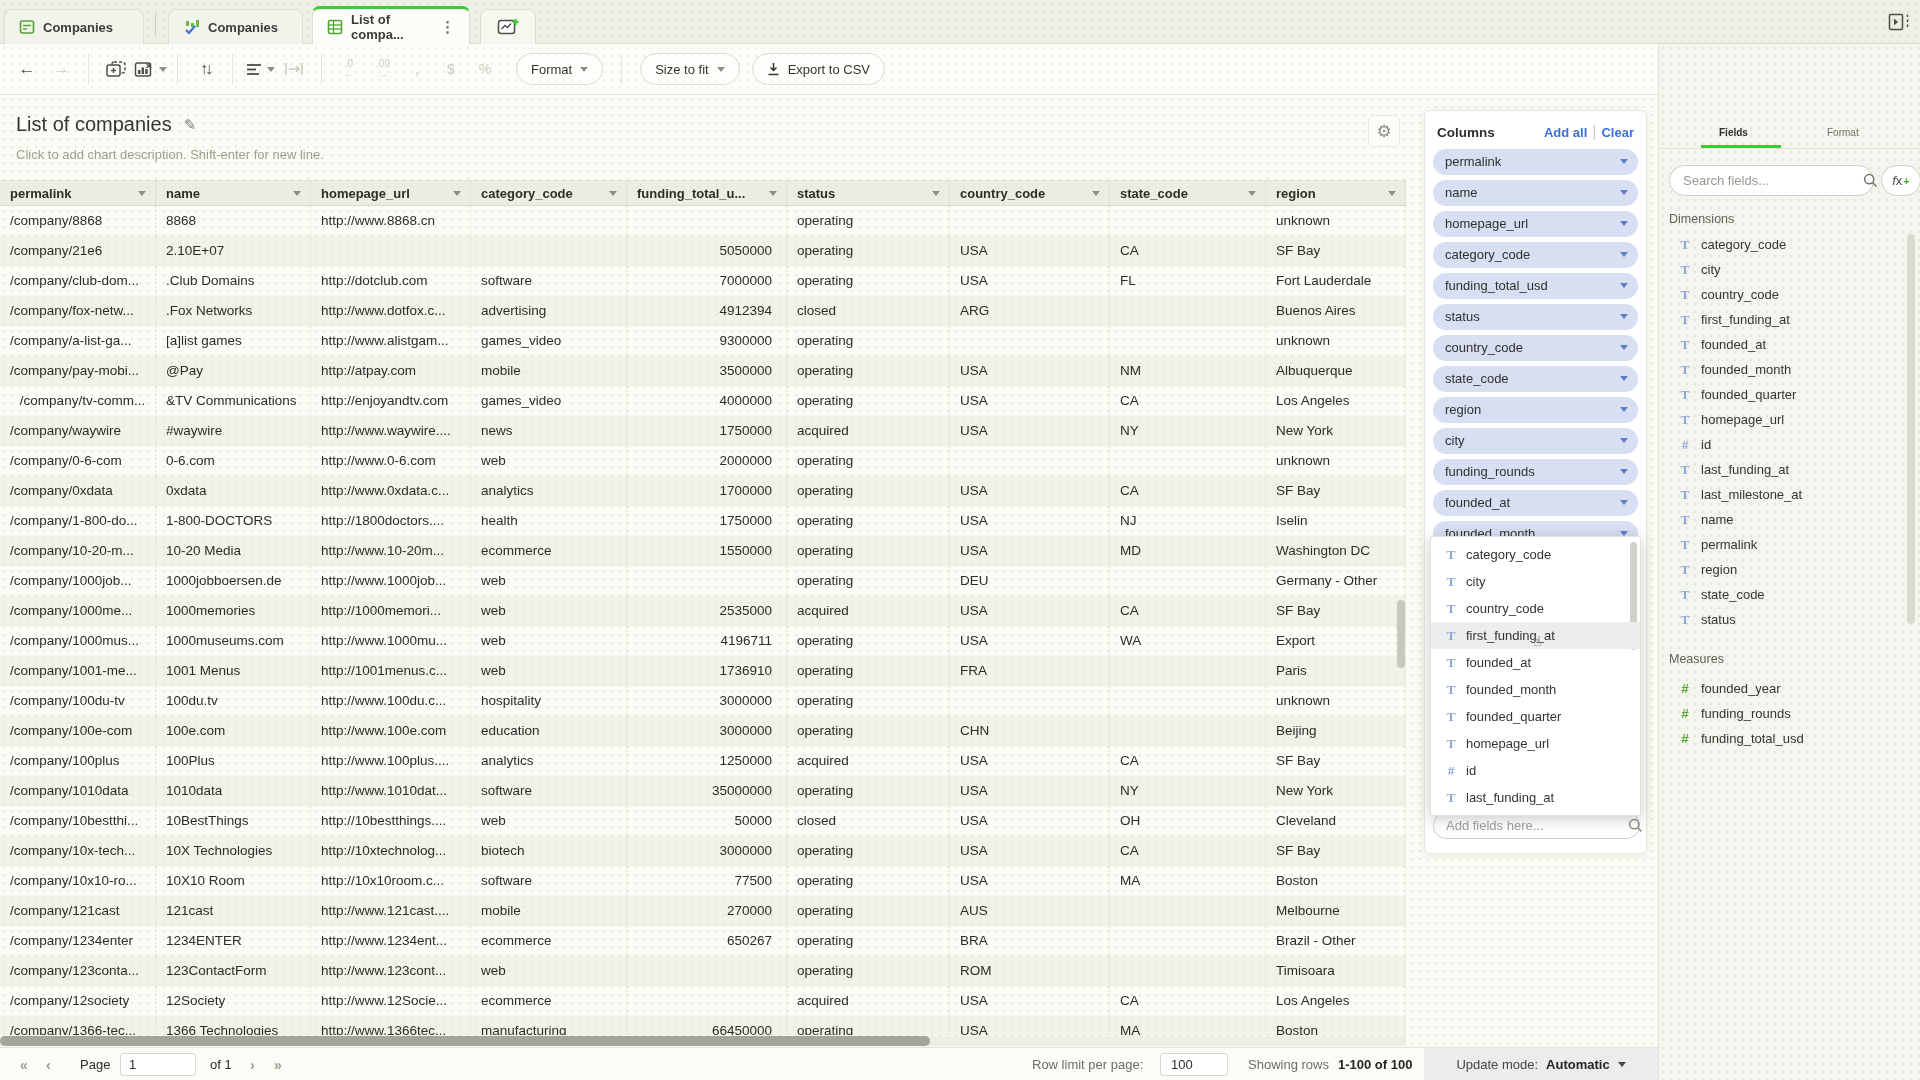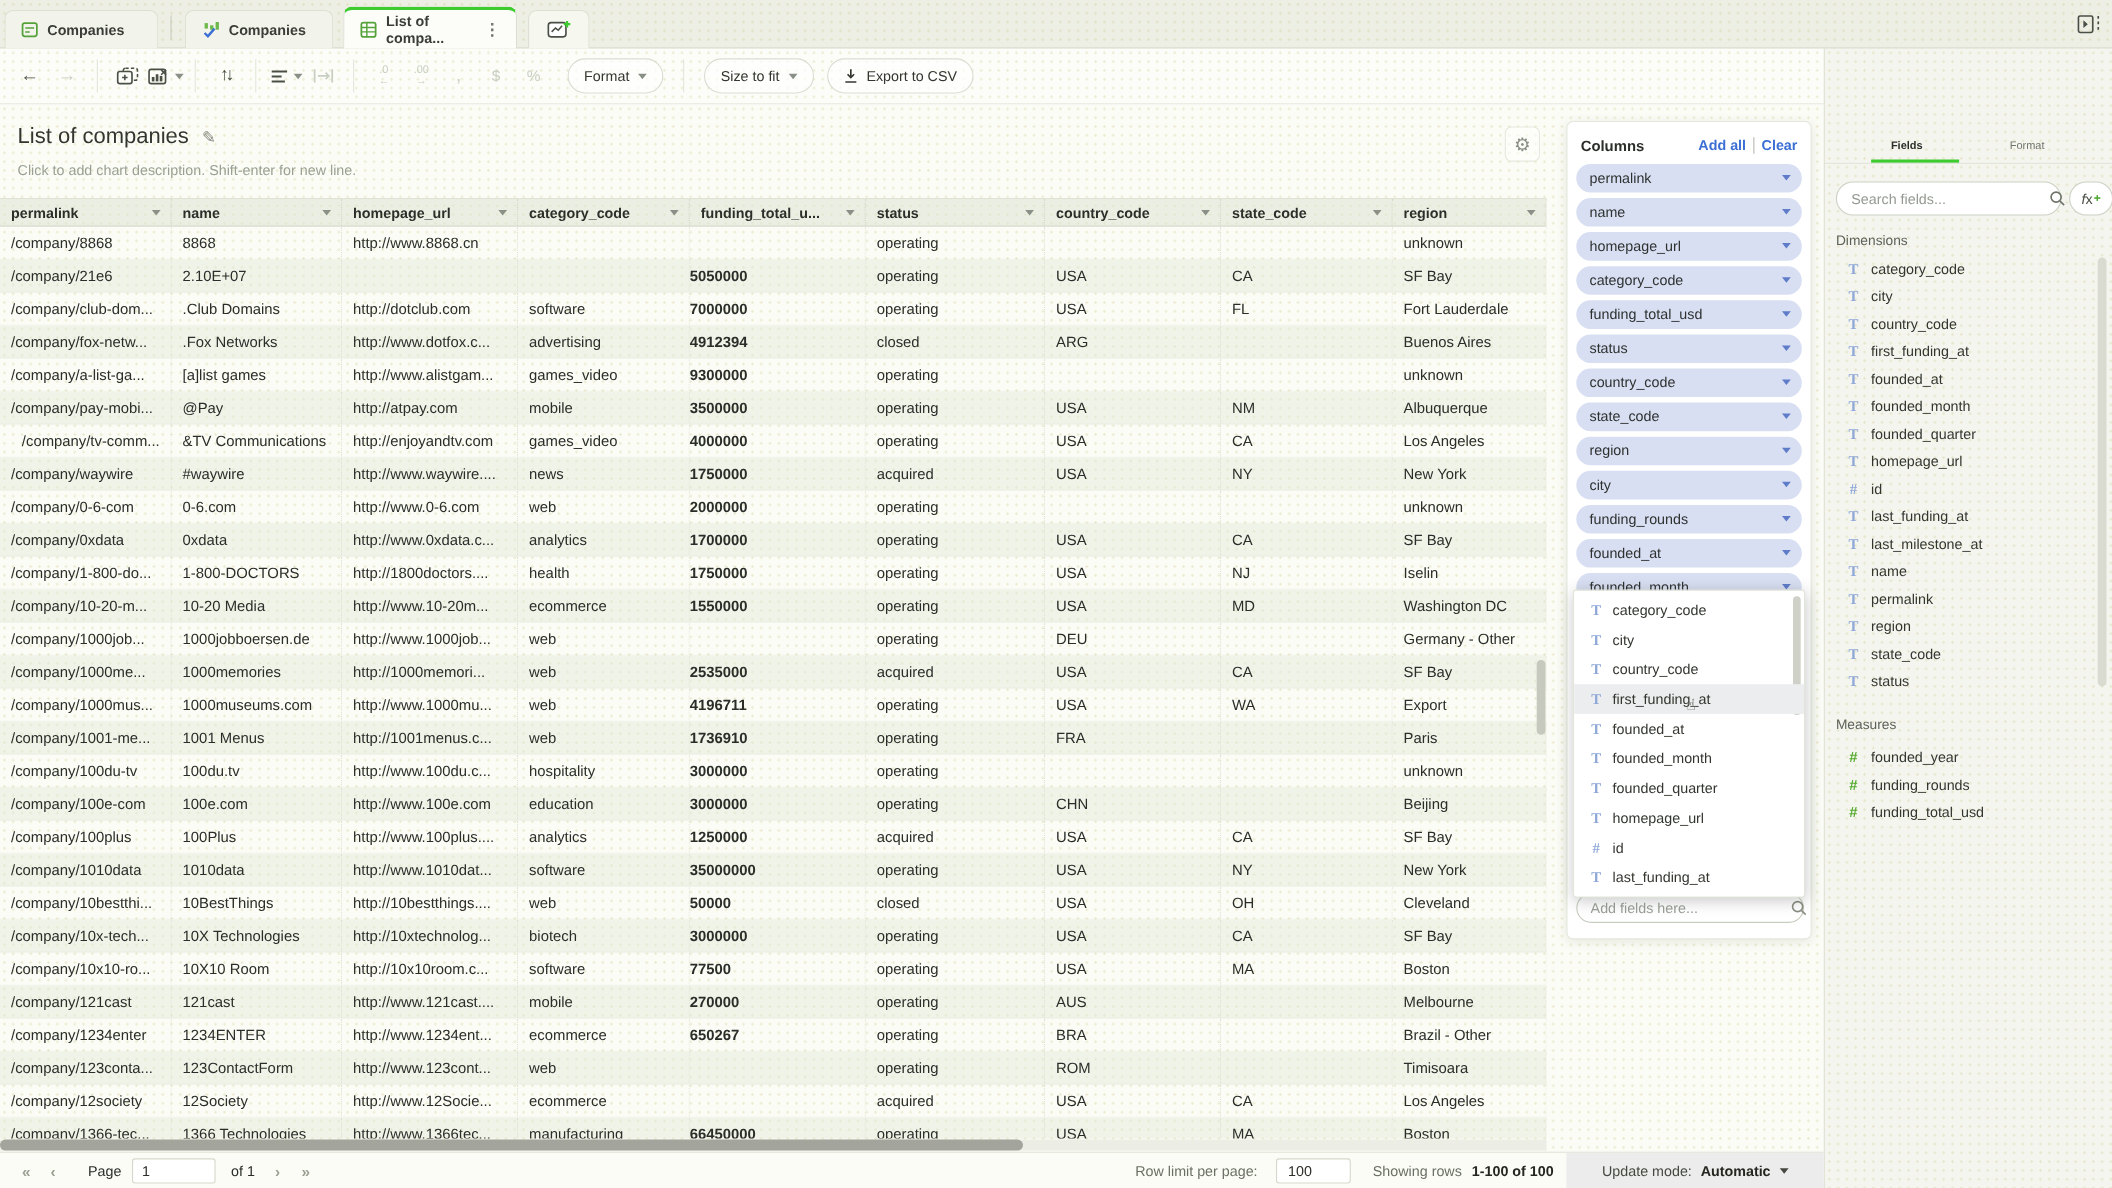--- a/index.html
+++ b/index.html
@@ -54,21 +54,21 @@
     border-top:1px solid #dfe2d6; border-bottom:1px solid #d6dacc; }
   .th { position:relative; font-size:13px; font-weight:700; color:#2c2f29; line-height:25px;
     padding-left:10px; border-right:1px dotted #d3d7ca; white-space:nowrap; overflow:hidden; }
   .hcaret { position:absolute; right:9px; top:10px; width:0; height:0;
     border-left:4px solid transparent; border-right:4px solid transparent; border-top:5px solid #8a9086; }
   .tr { display:flex; height:30px; }
   .tr:nth-child(even) { background:rgba(224,230,214,0.42); }
   .td { font-size:13.5px; color:#2a2d28; line-height:29px; padding-left:10px;
     border-right:1px dotted #dde0d4; border-bottom:1px solid rgba(0,0,0,0.025);
     white-space:nowrap; overflow:hidden; }
-  .td.num { text-align:left; padding-right:14px; padding-left:0;font-weight:bold; }
+  .td.num { text-align:right; padding-right:14px; padding-left:0; }
   .vscroll { position:absolute; left:1397px; top:505px; width:8px; height:68px;
     background:#c6c9bd; border-radius:4px; }
   .hscroll-track { position:absolute; left:0; top:941px; width:1406px; height:10px; background:#ecede4; }
   .hscroll-thumb { width:930px; height:10px; background:#a3a49c; border-radius:5px; }
 
   
   .colpanel { position:absolute; left:1424px; top:110px; width:223px; height:744px; background:#fff;
     border:1px solid #e4e7dc; border-radius:6px; box-shadow:0 2px 10px rgba(60,65,55,0.10); z-index:8; }
   .colhead { display:flex; align-items:center; justify-content:space-between; padding:12px 12px 8px 12px; }
   .colhead .t { font-size:13.5px; font-weight:700; color:#2c2f29; }

